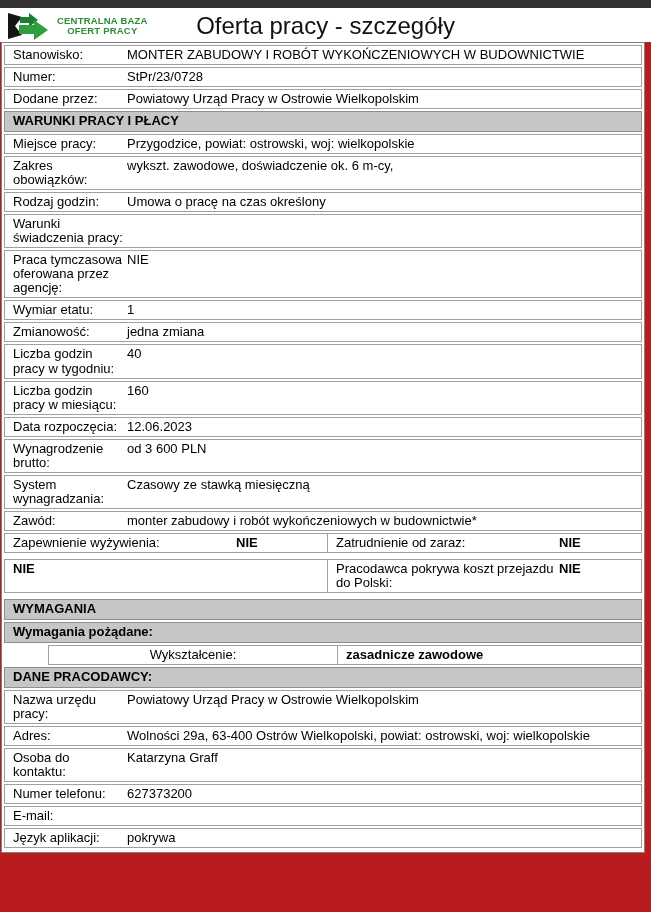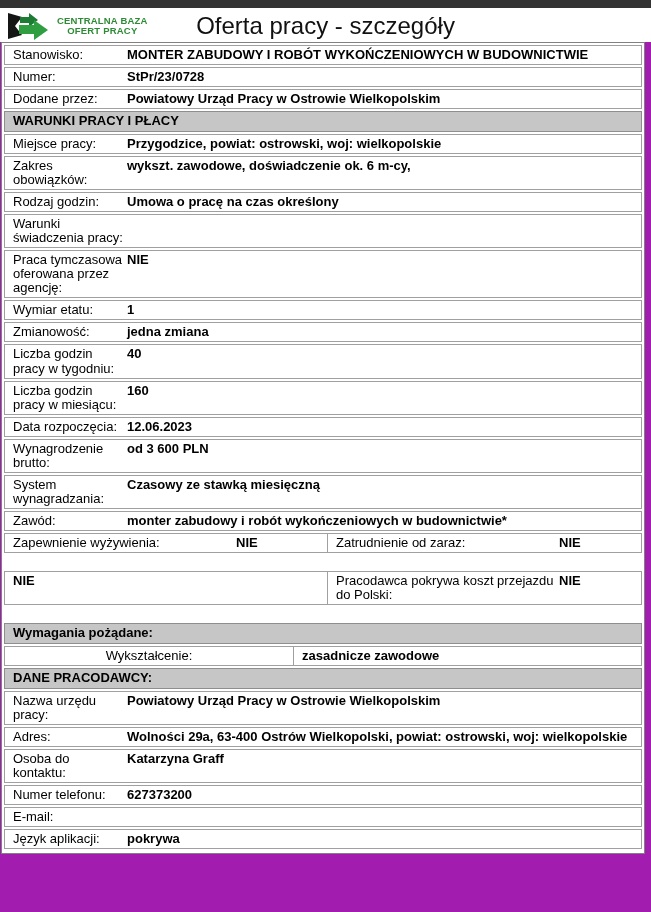--- a/index.html
+++ b/index.html
@@ -1,17 +1,17 @@
 <!DOCTYPE html>
 <html><head>
 <meta charset="utf-8">
 <style>
   html,body { margin:0; padding:0; }
   .page {
-    width:651px; height:912px; overflow:hidden; background:#a21caf;
+    width:651px; height:912px; overflow:hidden; background:#b91c1c;
     font-family:"Liberation Sans", sans-serif; font-size:13px; color:#000;
     position:relative;
   }
   .topbar { height:8px; background:#333333; }
   .header { position:relative; height:34px; background:#ffffff; }
   .logo { position:absolute; left:7px; top:3px; display:flex; align-items:center; gap:4px; }
   .logo-mark { display:block; }
   .logo-text {
     color:#2e8b35; font-weight:bold; font-size:9.5px; line-height:10.5px;
     text-align:center; letter-spacing:0.2px;
@@ -21,37 +21,37 @@
     white-space:nowrap;
   }
   .tbl { margin:0 6px 0 1px; border:1px solid #808080; padding:2px; background:#ffffff; }
   .row {
     border:1px solid #a0a0a0; margin-bottom:2px; background:#ffffff;
     display:flex; align-items:flex-start; padding:2px 0 2px 8px; line-height:1.08;
     min-height:14px;
     justify-content:space-between;
   }
   .lbl { flex:0 0 112px; padding-right:2px; }
-  .val { flex:1; font-weight:bold; padding-right:4px; }
+  .val { flex:1; font-weight:normal; padding-right:4px; }
   .sect {
     border:1px solid #8e8e8e; margin-bottom:2px; background:#c6c6c6;
     font-weight:bold; padding:2px 0 3px 8px; line-height:1.08;
   }
   .prow {
-    border:1px solid #a0a0a0; margin-bottom:18px; background:#ffffff;
+    border:1px solid #a0a0a0; margin-bottom:6px; background:#ffffff;
     display:flex; align-items:stretch; line-height:1.08;
   }
   .pcell { display:flex; align-items:flex-start; padding:2px 0 2px 8px; }
   .pcell.left  { flex:0 0 314px; border-right:1px solid #a0a0a0; }
   .pcell.right { flex:1; }
   .plbl { flex:0 0 221px; padding-right:2px; }
   .pval { font-weight:bold; }
   .erow {
     border:1px solid #a0a0a0; margin-bottom:2px; background:#ffffff;
-    display:flex; align-items:center; line-height:1.08;
+    display:flex; align-items:center; line-height:1.08;margin-left:44px;
   }
   .ecell-l {
     flex:0 0 288px; border-right:1px solid #a0a0a0; text-align:center;
     padding:2px 0;
   }
   .ecell-v { flex:1; font-weight:bold; padding:2px 0 2px 8px; }
 </style>
 </head>
 <body>
 
@@ -156,20 +156,21 @@
     <div class="prow">
       <div class="pcell left">
         <span class="pval">NIE</span>
       </div>
       <div class="pcell right">
         <span class="plbl">Pracodawca pokrywa koszt przejazdu do Polski:</span>
         <span class="pval">NIE</span>
       </div>
     </div>
 
+    <div class="sect">WYMAGANIA</div>
     <div class="sect">Wymagania pożądane:</div>
 
     <div class="erow">
       <div class="ecell-l">Wykształcenie:</div>
       <div class="ecell-v">zasadnicze zawodowe</div>
     </div>
 
     <div class="sect">DANE PRACODAWCY:</div>
 
     <div class="row">

